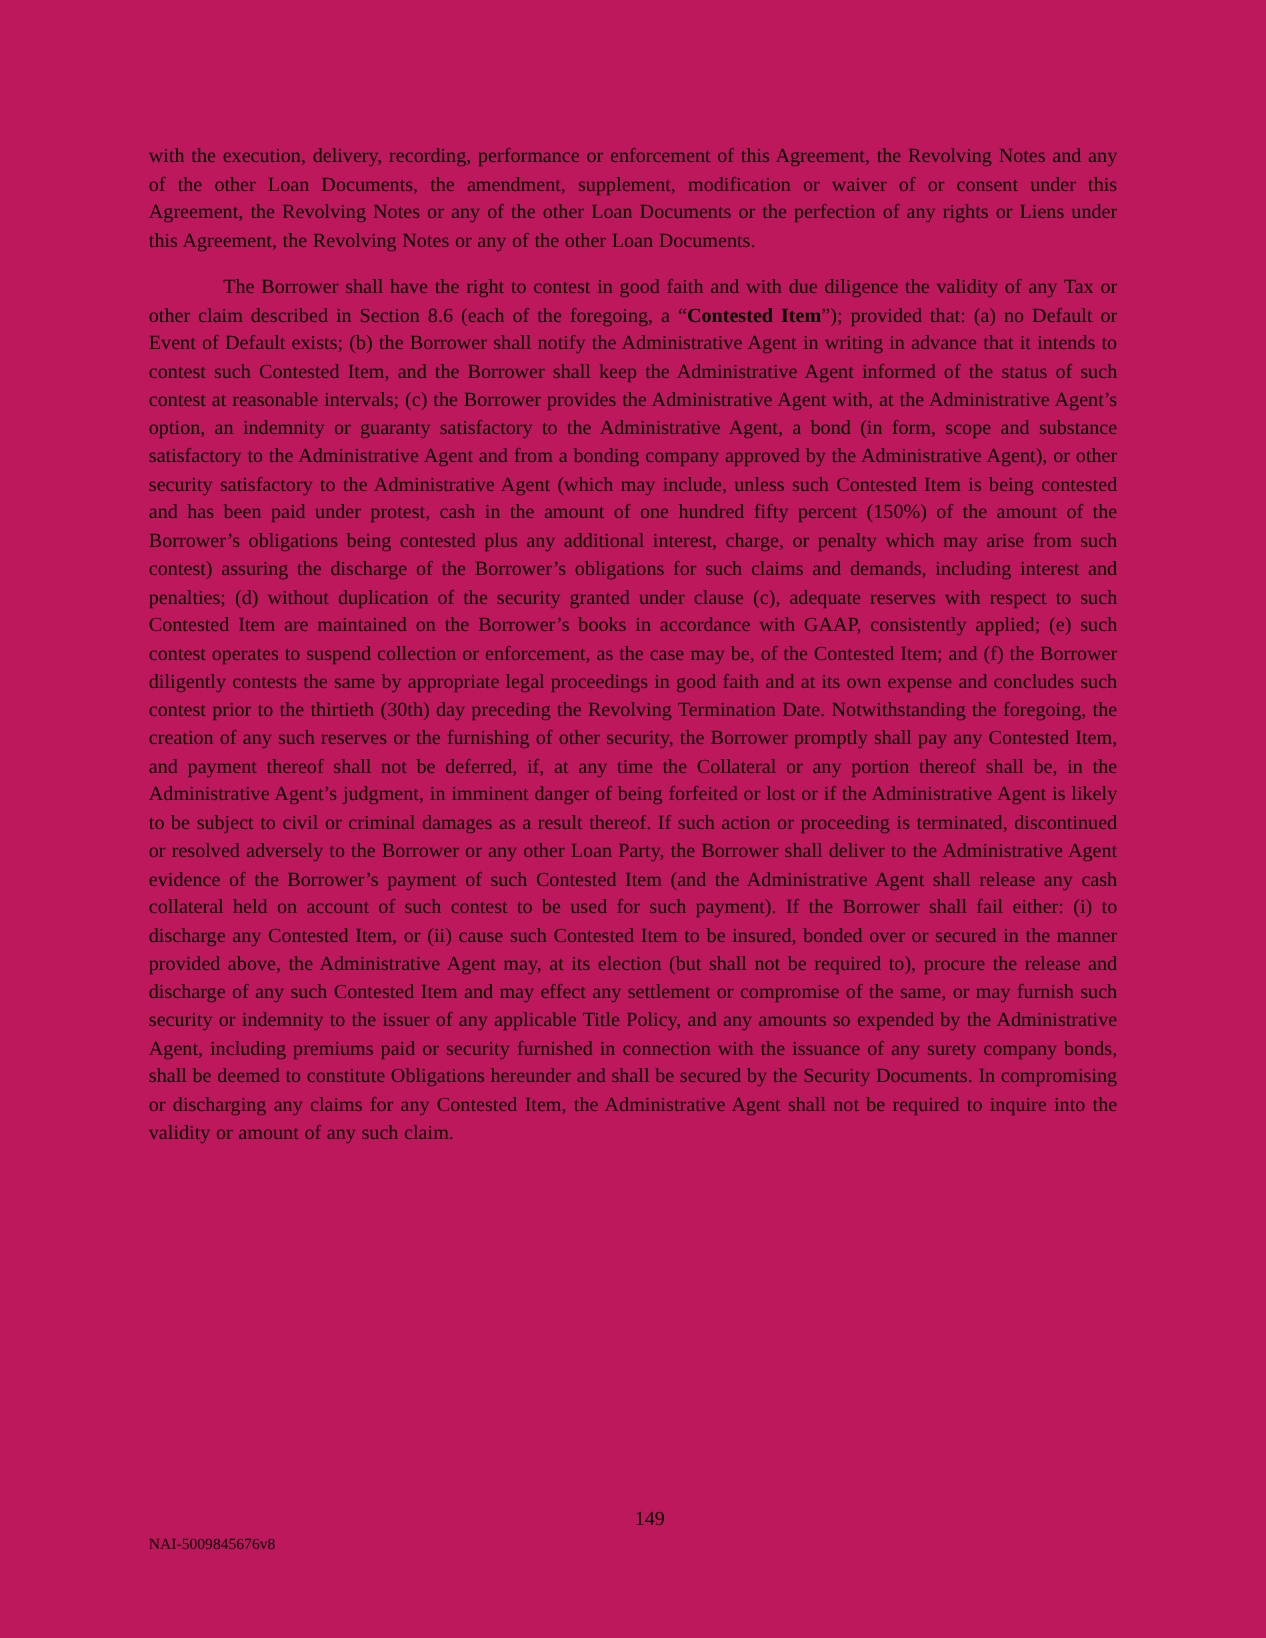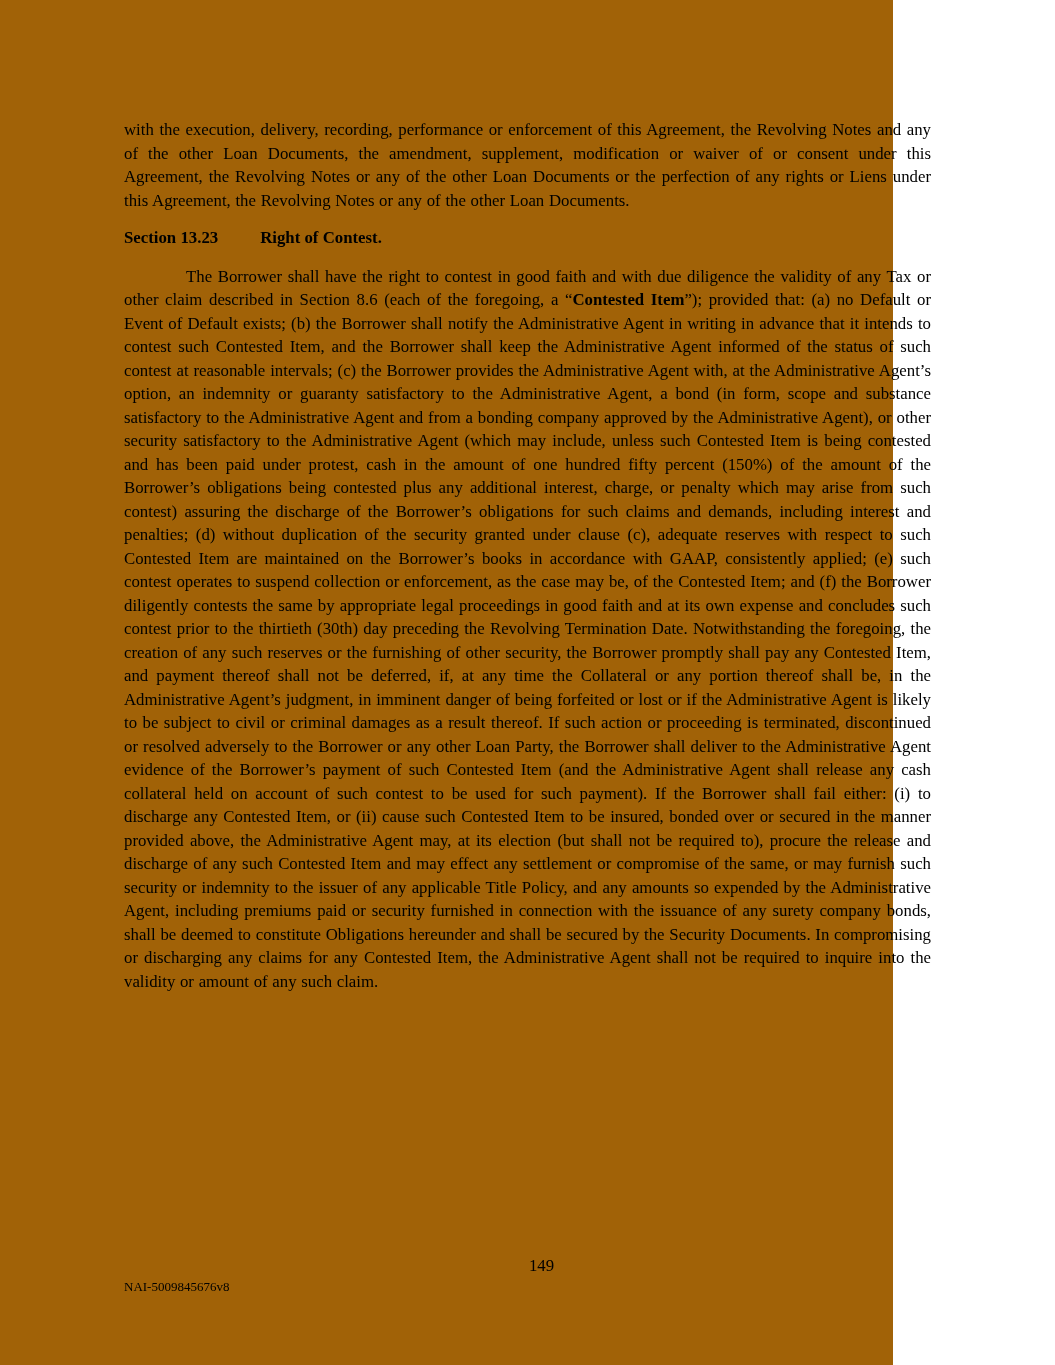--- a/index.html
+++ b/index.html
@@ -8,23 +8,23 @@
     width: 1055px;
     height: 1365px;
     position: relative;
     overflow: hidden;
     font-family: "Liberation Serif", serif;
     color: #000000;
   }
   .page {
     position: absolute;
     left: 0; top: 0;
-    width: 893px;
+    width: 1055px;
     height: 1365px;
-    background: #a16207;
+    background: #be185d;
   }
   .content {
     position: absolute;
     left: 124px;
     top: 118px;
     width: 807px;
   }
   .para {
     font-size: 16.8px;
     line-height: 23.5px;
@@ -68,21 +68,20 @@
   }
 </style>
 </head>
 <body>
 
 <div class="page">
   <div class="content">
 
     <p class="para justify">with the execution, delivery, recording, performance or enforcement of this Agreement, the Revolving Notes and any of the other Loan Documents, the amendment, supplement, modification or waiver of or consent under this Agreement, the Revolving Notes or any of the other Loan Documents or the perfection of any rights or Liens under this Agreement, the Revolving Notes or any of the other Loan Documents.</p>
 
-    <p class="heading"><span>Section 13.23</span><span class="section-title">Right of Contest.</span></p>
 
     <p class="para justify indent body-paragraph"><span>The Borrower shall have the right to contest in good faith and with due diligence the validity of any Tax or other claim described in Section 8.6 (each of the foregoing, a “</span><span class="bold">Contested Item</span><span>”); provided that: (a) no Default or Event of Default exists; (b) the Borrower shall notify the Administrative Agent in writing in advance that it intends to contest such Contested Item, and the Borrower shall keep the Administrative Agent informed of the status of such contest at reasonable intervals; (c) the Borrower provides the Administrative Agent with, at the Administrative Agent’s option, an indemnity or guaranty satisfactory to the Administrative Agent, a bond (in form, scope and substance satisfactory to the Administrative Agent and from a bonding company approved by the Administrative Agent), or other security satisfactory to the Administrative Agent (which may include, unless such Contested Item is being contested and has been paid under protest, cash in the amount of one hundred fifty percent (150%) of the amount of the Borrower’s obligations being contested plus any additional interest, charge, or penalty which may arise from such contest) assuring the discharge of the Borrower’s obligations for such claims and demands, including interest and penalties; (d) without duplication of the security granted under clause (c), adequate reserves with respect to such Contested Item are maintained on the Borrower’s books in accordance with GAAP, consistently applied; (e) such contest operates to suspend collection or enforcement, as the case may be, of the Contested Item; and (f) the Borrower diligently contests the same by appropriate legal proceedings in good faith and at its own expense and concludes such contest prior to the thirtieth (30th) day preceding the Revolving Termination Date. Notwithstanding the foregoing, the creation of any such reserves or the furnishing of other security, the Borrower promptly shall pay any Contested Item, and payment thereof shall not be deferred, if, at any time the Collateral or any portion thereof shall be, in the Administrative Agent’s judgment, in imminent danger of being forfeited or lost or if the Administrative Agent is likely to be subject to civil or criminal damages as a result thereof. If such action or proceeding is terminated, discontinued or resolved adversely to the Borrower or any other Loan Party, the Borrower shall deliver to the Administrative Agent evidence of the Borrower’s payment of such Contested Item (and the Administrative Agent shall release any cash collateral held on account of such contest to be used for such payment). If the Borrower shall fail either: (i) to discharge any Contested Item, or (ii) cause such Contested Item to be insured, bonded over or secured in the manner provided above, the Administrative Agent may, at its election (but shall not be required to), procure the release and discharge of any such Contested Item and may effect any settlement or compromise of the same, or may furnish such security or indemnity to the issuer of any applicable Title Policy, and any amounts so expended by the Administrative Agent, including premiums paid or security furnished in connection with the issuance of any surety company bonds, shall be deemed to constitute Obligations hereunder and shall be secured by the Security Documents.  In compromising or discharging any claims for any Contested Item, the Administrative Agent shall not be required to inquire into the validity or amount of any such claim.</span></p>
 
 
   </div>
 
   <div class="page-number">149</div>
 
   <div class="doc-id">NAI-5009845676v8</div>
 </div>

